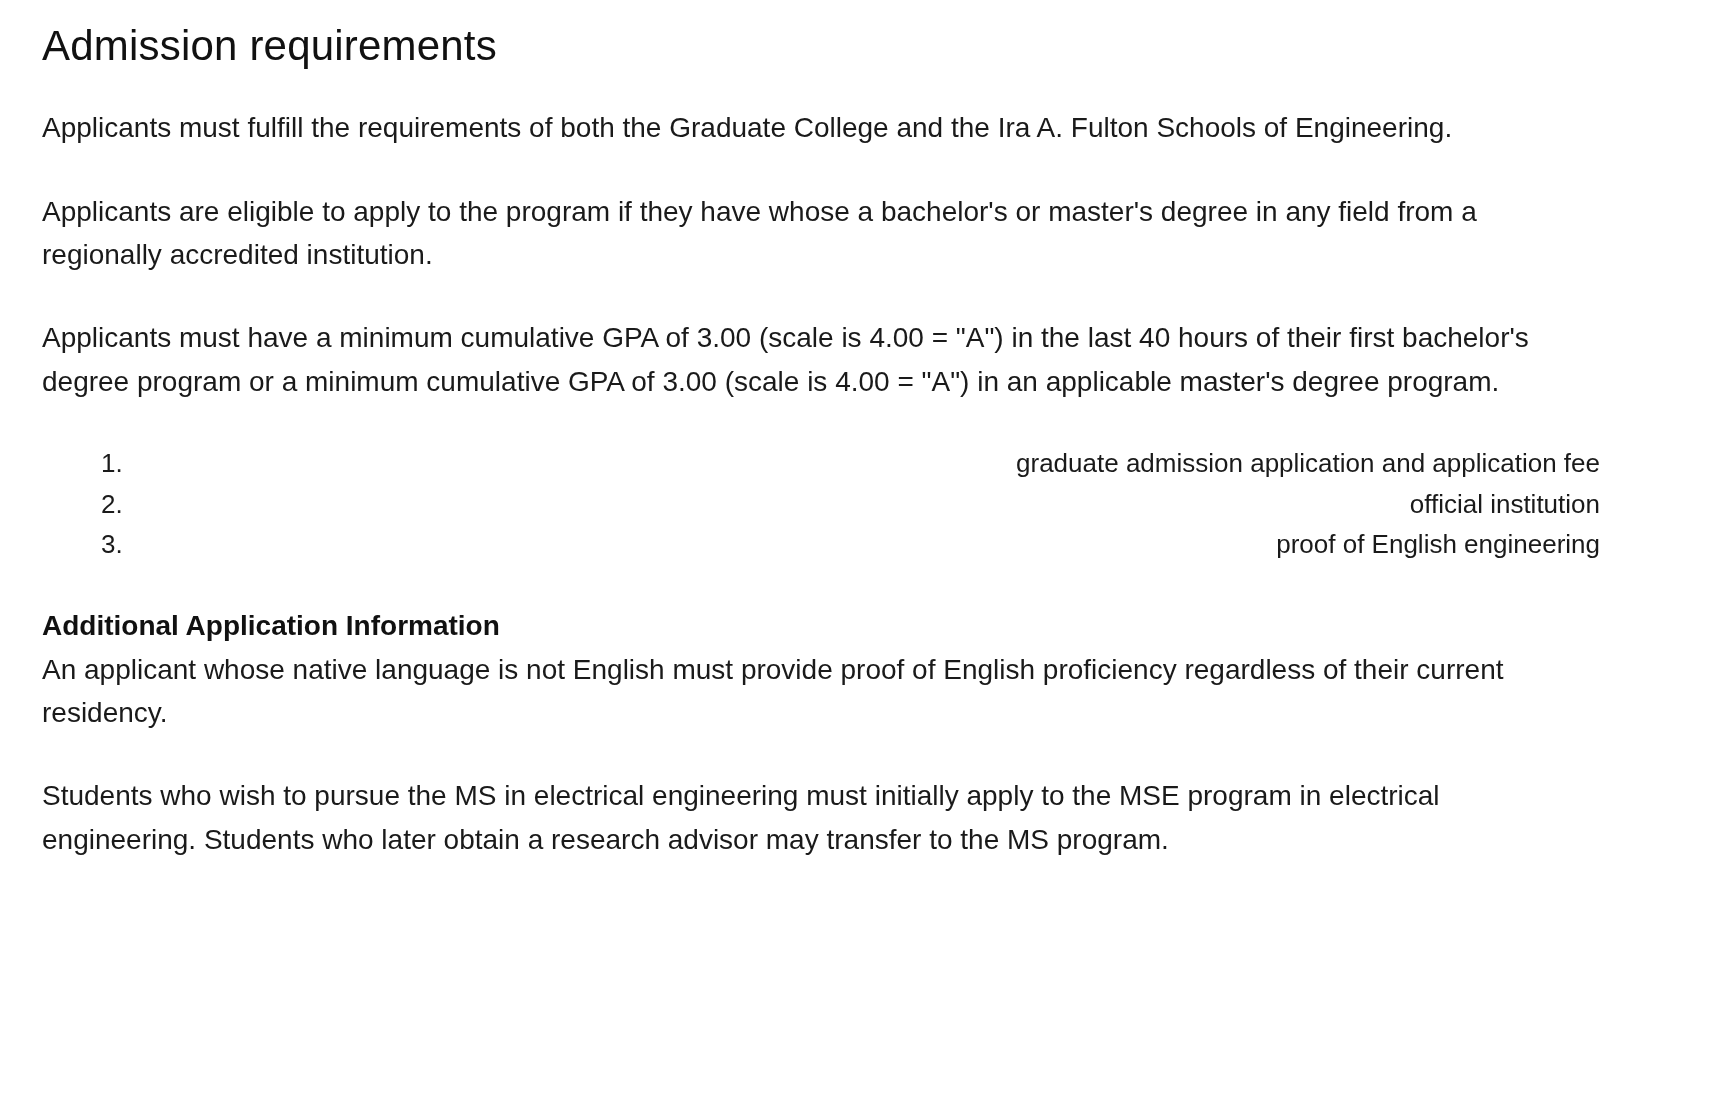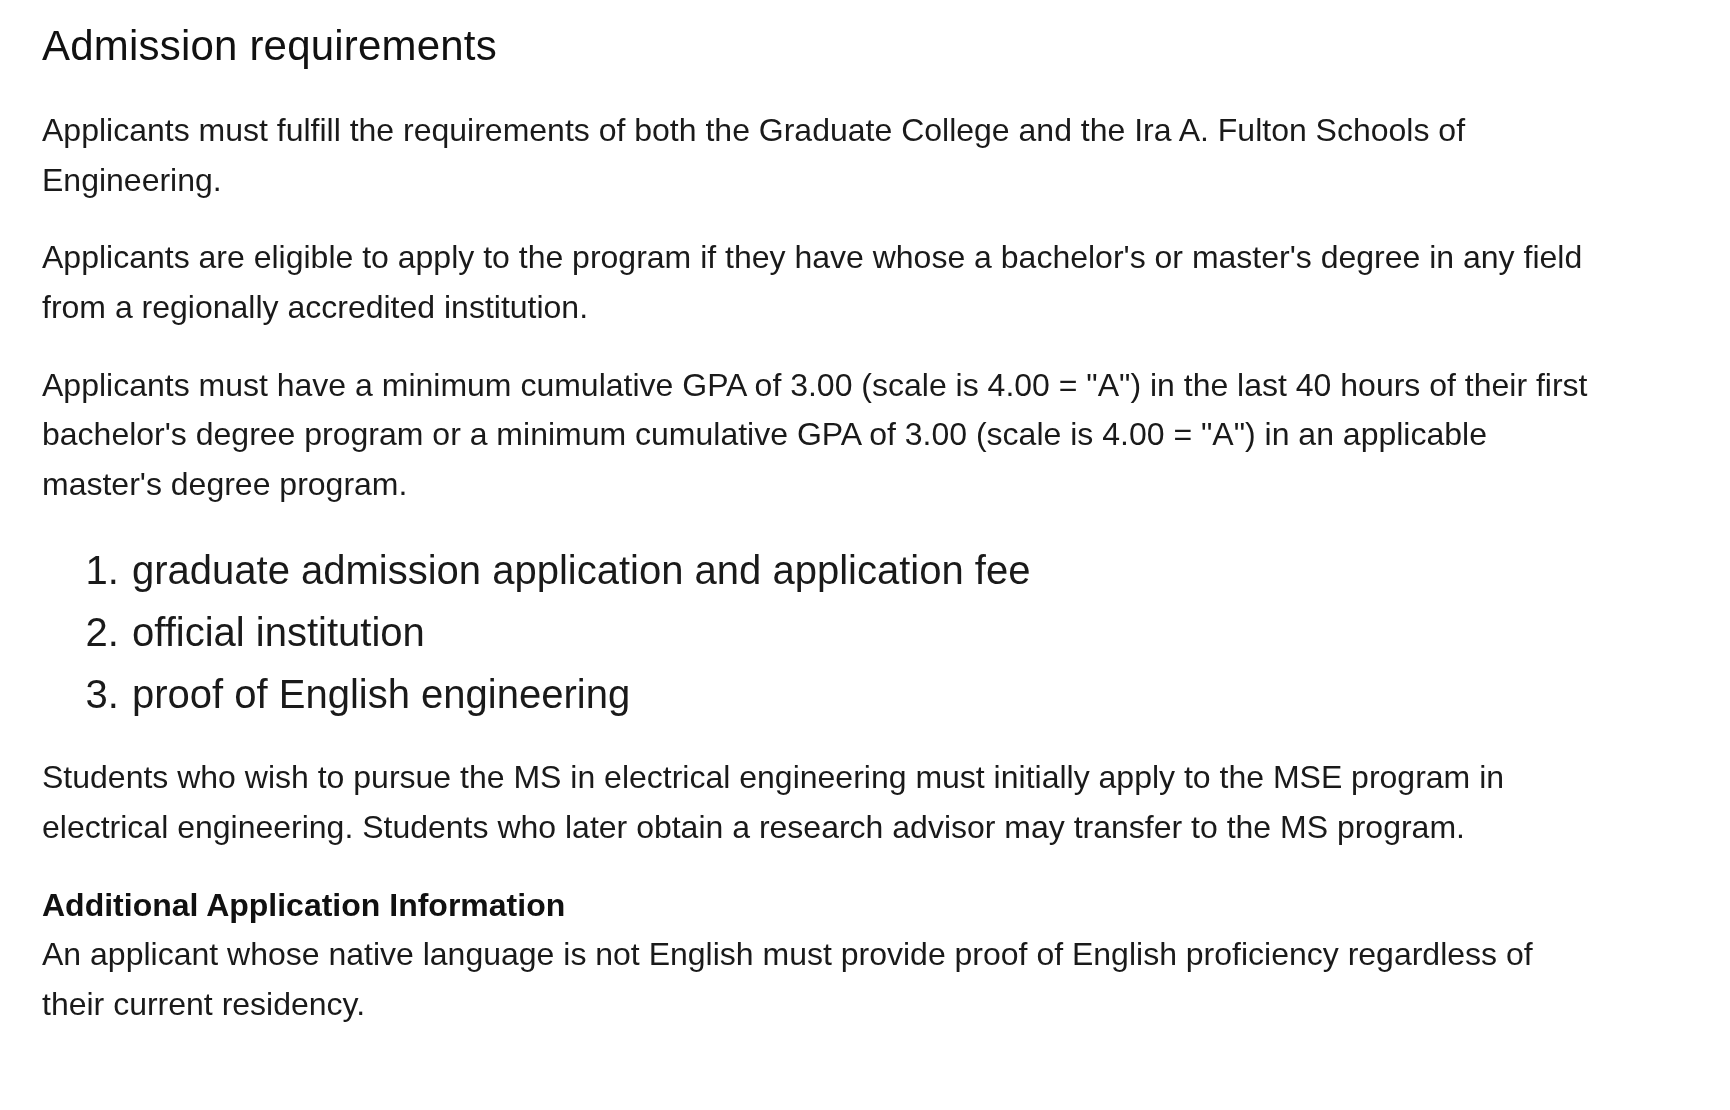--- a/index.html
+++ b/index.html
@@ -22,34 +22,35 @@
   }
   h1.page-title {
     font-size: 42px;
     font-weight: 400;
     line-height: 1.15;
     margin: 0 0 36px 0;
     color: #111111;
     letter-spacing: 0.2px;
   }
   p.body-text {
-    font-size: 32px;
+    font-size: 28px;
     line-height: 1.55;
-    margin: 28px 0;
+    margin: 40px 0;
     max-width: 1575px;
   }
   p.body-text:first-of-type {
     margin-top: 0;
   }
   ol.submission-list {
-    font-size: 40px;
+    font-size: 26px;
     line-height: 1.55;
     margin: 30px 0 8px 0;
     padding-left: 88px;
     max-width: 1500px;
+    text-align: right;
   }
   ol.submission-list li {
     padding-left: 2px;
   }
   .subheading {
     font-weight: 700;
     color: #111111;
   }
 </style>
 </head>
@@ -65,20 +66,20 @@
 
   <p class="body-text">Applicants must have a minimum cumulative GPA of 3.00 (scale is 4.00 = "A") in the last 40 hours of their first bachelor's degree program or a minimum cumulative GPA of 3.00 (scale is 4.00 = "A") in an applicable master's degree program.</p>
 
 
   <ol class="submission-list">
     <li>graduate admission application and application fee</li>
     <li>official institution</li>
     <li>proof of English engineering</li>
   </ol>
 
-  <p class="body-text">Students who wish to pursue the MS in electrical engineering must initially apply to the MSE program in electrical engineering. Students who later obtain a research advisor may transfer to the MS program.</p>
-
   <p class="body-text">
     <strong class="subheading">Additional Application Information</strong><br>
     <span>An applicant whose native language is not English must provide proof of English proficiency regardless of their current residency.</span>
   </p>
 
+  <p class="body-text">Students who wish to pursue the MS in electrical engineering must initially apply to the MSE program in electrical engineering. Students who later obtain a research advisor may transfer to the MS program.</p>
+
 </main>
 
 </body></html>

